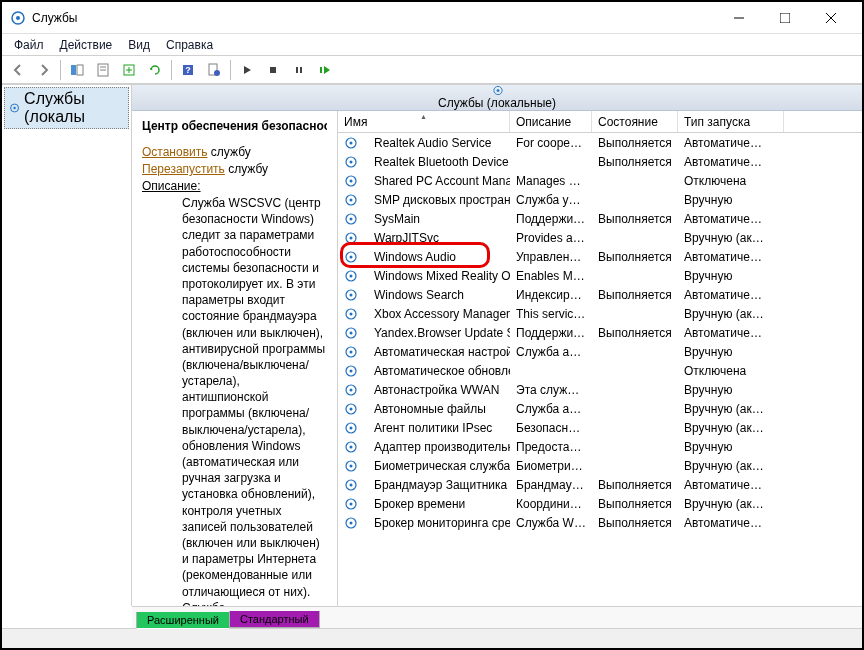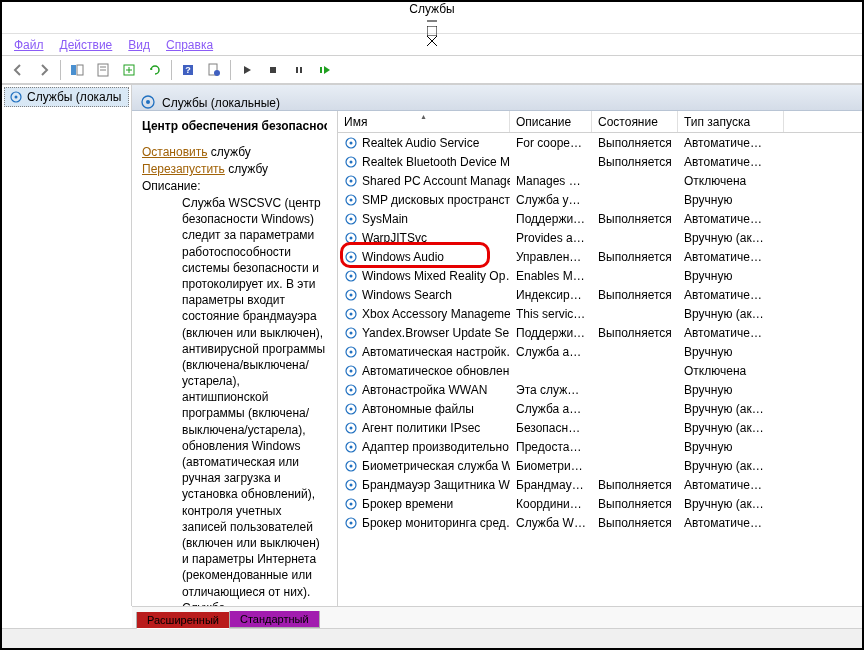--- a/index.html
+++ b/index.html
@@ -1,73 +1,73 @@
 <!DOCTYPE html>
 <html><head>
 <meta charset="utf-8">
 <style>
 * { box-sizing: border-box; margin: 0; padding: 0; font-family: "Segoe UI", Tahoma, sans-serif; }
 body { background: #fff; width: 864px; height: 650px; overflow: hidden; }
 
 .window { width: 864px; height: 650px; border: 2px solid #000; display: flex; flex-direction: column; background: #fff; }
 
-.titlebar { height: 32px; background: #fff; display: flex; align-items: center; padding: 0 8px; border-bottom: 1px solid #e0e0e0; flex-direction: column; }
+.titlebar { height: 32px; background: #fff; display: flex; align-items: center; padding: 0 8px; border-bottom: 1px solid #e0e0e0; }
 .titlebar .gear { width: 16px; height: 16px; margin-right: 6px; }
 .titlebar .title { font-size: 12px; color: #000; flex: 1; }
 .titlebar .ctrl { width: 46px; height: 32px; display: flex; align-items: center; justify-content: center; color: #000; }
 
 .menubar { height: 22px; display: flex; align-items: center; padding: 0 4px; border-bottom: 1px solid #d0d0d0; }
-.menubar .mi { padding: 2px 8px; font-size: 12px; color: #8b5cf6; cursor: default; text-decoration: underline; }
+.menubar .mi { padding: 2px 8px; font-size: 12px; color: #0f172a; cursor: default; }
 
 .toolbar { height: 28px; display: flex; align-items: center; padding: 2px 4px; border-bottom: 1px solid #d0d0d0; gap: 2px; }
 .toolbar .tb { width: 24px; height: 24px; display: flex; align-items: center; justify-content: center; border: 1px solid transparent; }
 .toolbar .sep { width: 1px; height: 20px; background: #c0c0c0; margin: 0 2px; }
 
 .body { flex: 1; display: flex; border-top: 1px solid #d0d0d0; min-height: 0; }
 
 .lefttree { width: 130px; border-right: 1px solid #d0d0d0; padding: 2px; }
-.lefttree .node { display: flex; align-items: center; gap: 4px; padding: 2px 4px; font-size: 12px; background: #d9e8f5; border: 1px dotted #808080; }
+.lefttree .node { display: flex; align-items: center; gap: 4px; padding: 2px 4px; font-size: 16px; background: #d9e8f5; border: 1px dotted #808080; }
 .lefttree .node .gear { width: 14px; height: 14px; }
 
 .rightpane { flex: 1; display: flex; flex-direction: column; min-width: 0; }
-.paneheader { height: 26px; background: linear-gradient(#e8eef5, #d4dce8); display: flex; align-items: flex-end; border-bottom: 1px solid #b8c4d4; }
+.paneheader { height: 26px; background: linear-gradient(#e8eef5, #d4dce8); display: flex; align-items: center; border-bottom: 1px solid #b8c4d4; flex-direction: column; }
 .paneheader .gear { width: 16px; height: 16px; margin: 0 6px 0 8px; }
 .paneheader .t { font-size: 12px; color: #000; }
 
 .content { flex: 1; display: flex; min-height: 0; }
 .detail { width: 206px; border-right: 1px solid #d0d0d0; padding: 8px 10px; font-size: 12px; overflow: hidden; }
 .detail .svc-title { font-weight: bold; margin-bottom: 12px; white-space: nowrap; overflow: hidden; }
 .detail .action { margin-bottom: 3px; }
 .detail .action a { color: #a16207; text-decoration: underline; cursor: pointer; }
-.detail .desc-label { margin-top: 2px; margin-bottom: 2px; }
+.detail .desc-label { margin-top: 2px; margin-bottom: 2px; text-decoration: underline; }
 .detail .desc-text { line-height: 1.35; margin-left: 40px; }
 
 .listwrap { flex: 1; display: flex; flex-direction: column; min-width: 0; position: relative; justify-content: flex-end; }
 .listhead { height: 22px; display: flex; border-bottom: 1px solid #d0d0d0; background: #fff; }
 .listhead .col { font-size: 12px; padding: 3px 6px; border-right: 1px solid #e0e0e0; display: flex; align-items: center; position: relative; }
 .listhead .col.name { width: 172px; }
 .listhead .col.desc { width: 82px; }
 .listhead .col.state { width: 86px; }
 .listhead .col.start { width: 106px; }
 .listhead .sort { position: absolute; left: 50%; top: 1px; transform: translateX(-50%); font-size: 8px; color: #606060; }
 
 .listbody { flex: 1; overflow-y: scroll; overflow-x: hidden; }
 .row { height: 19px; display: flex; align-items: center; font-size: 12px; cursor: default; }
 .row .cell { padding: 0 6px; white-space: nowrap; overflow: hidden; text-overflow: ellipsis; }
-.row .cell.name { width: 172px; display: flex; align-items: center; gap: 4px; }
+.row .cell.name { width: 172px; display: flex; align-items: center; gap: 16px; }
 .row .cell.desc { width: 82px; }
 .row .cell.state { width: 86px; }
 .row .cell.start { width: 106px; }
 .row .gear { width: 14px; height: 14px; flex-shrink: 0; }
 
 .highlight-box { position: absolute; border: 3px solid #e60000; border-radius: 10px; pointer-events: none; left: 2px; top: 131px; width: 150px; height: 26px; z-index: 10; }
 
 .tabs { height: 22px; display: flex; align-items: flex-end; border-top: 1px solid #d0d0d0; padding-left: 4px; background: #f8f8f8; margin-left: 130px; }
 .tabs .tab { font-size: 11px; padding: 2px 10px; border: 1px solid #b0b0b0; border-top: none; background: #a21caf; margin-right: -1px; cursor: default; }
-.tabs .tab.active { background: #b91c1c; border-bottom: 1px solid #fff; position: relative; top: 1px; }
+.tabs .tab.active { background: #22c55e; border-bottom: 1px solid #fff; position: relative; top: 1px; }
 
 .statusbar { height: 20px; border-top: 1px solid #d0d0d0; background: #f0f0f0; }
 
 ::-webkit-scrollbar { width: 17px; height: 17px; }
 ::-webkit-scrollbar-track { background: #f0f0f0; }
 ::-webkit-scrollbar-thumb { background: #c0c0c0; border: 1px solid #a0a0a0; }
 ::-webkit-scrollbar-button { background: #e8e8e8; height: 17px; border: 1px solid #b0b0b0; }
 </style>
 </head>
 <body>

